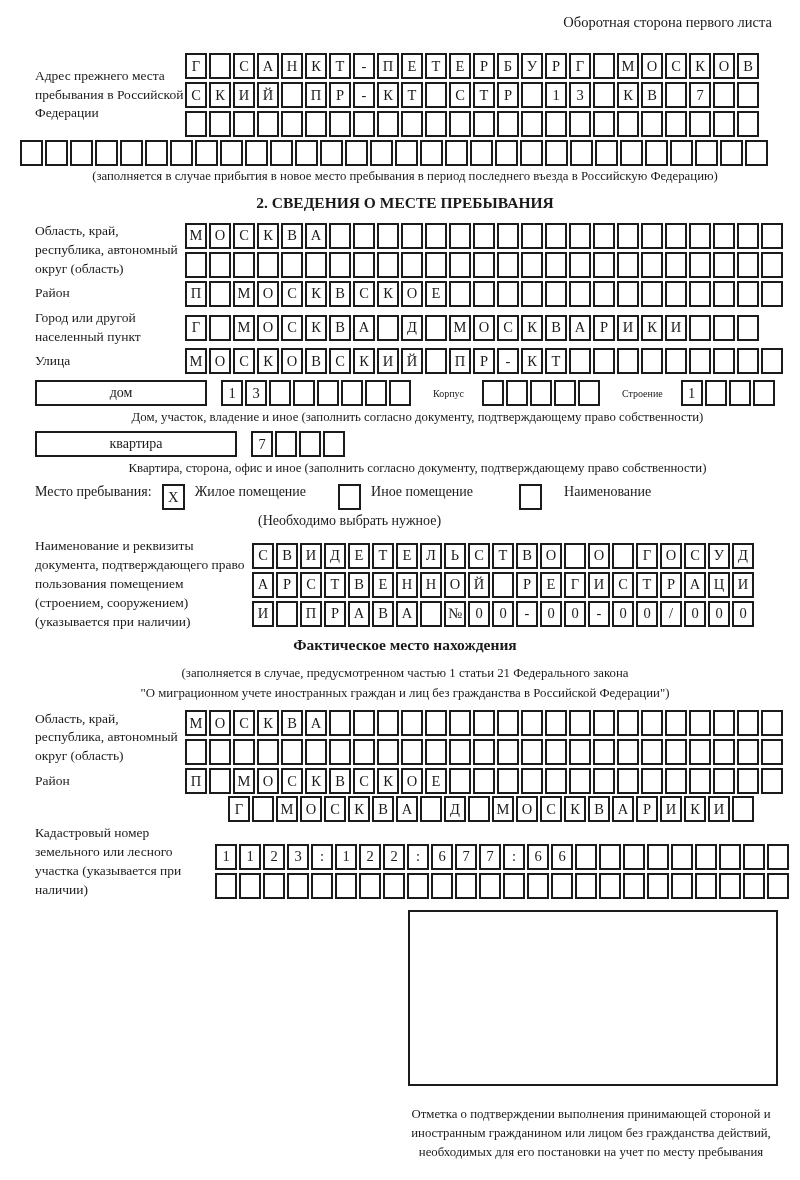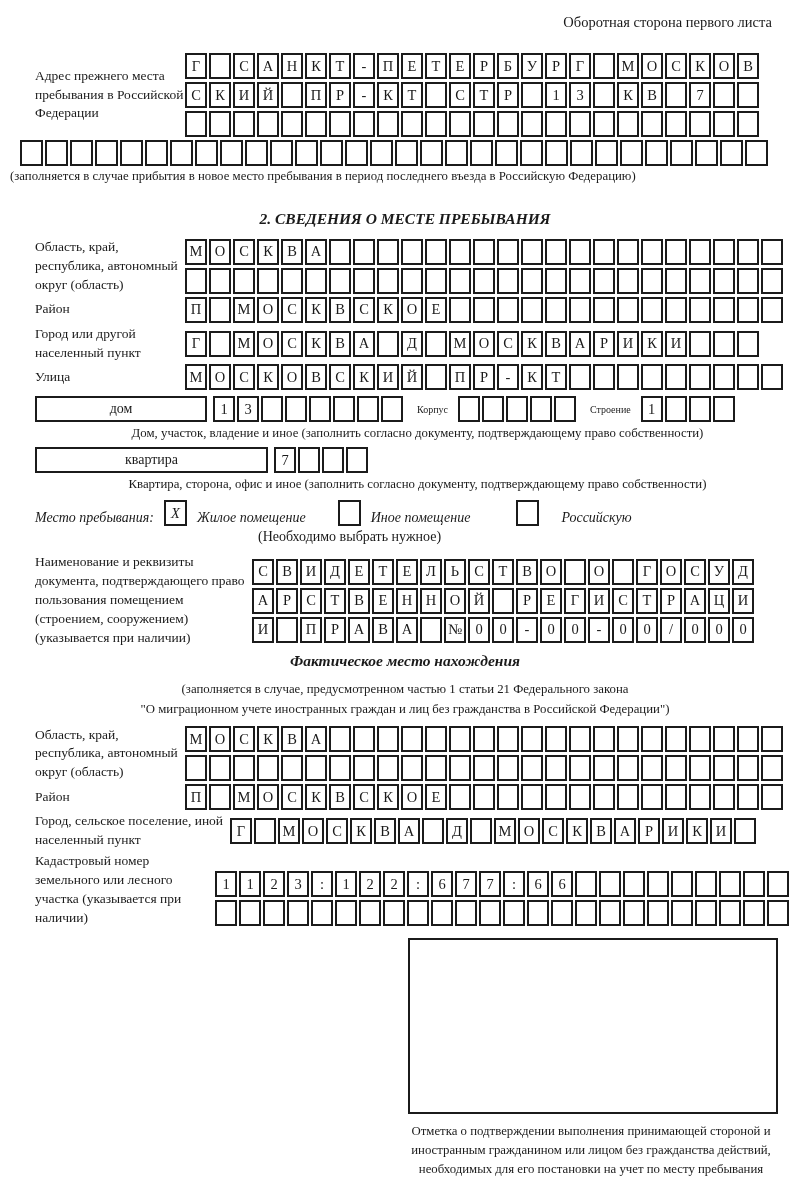--- a/index.html
+++ b/index.html
@@ -32,52 +32,52 @@
     border:2px solid #1b1b1b;
     display:inline-flex; align-items:center; justify-content:center;
     font-size:14.5px; font-weight:400;
     background:#fff;
   }
   .cells-row.big .cell { width:23px; }
 
   .full-row { padding:0 46px 0 0; margin:3px 0 3px 10px; }
   .full-row .cells-row { justify-content:space-between; }
 
-  .caption { font-size:12.8px; margin:3px 0 6px 0; }
+  .caption { font-size:12.8px; text-align:center; margin:3px 0 6px 0; }
   .caption.left { text-align:center; padding-left:25px; margin:4px 0 6px 0; }
 
-  .sec-title { text-align:center; font-weight:bold; font-size:15.5px; margin:26px 0 10px 0;font-style:italic; }
+  .sec-title { text-align:center; font-weight:bold; font-size:15.5px; margin:10px 0 10px 0; }
 
   
-  .inline-row { display:flex; align-items:center; padding-left:25px; margin:6px 0 2px 0; gap:2px; }
+  .inline-row { display:flex; align-items:center; padding-left:25px; margin:6px 0 2px 0; gap:10px; }
   .wide-box {
     border:2px solid #1b1b1b; height:26px;
     display:flex; align-items:center; justify-content:center;
     font-size:14px;
   }
   .wide-box.dom { width:172px; margin-right:4px; }
-  .wide-box.kv  { width:233px; margin-right:4px; }
+  .wide-box.kv  { width:202px; margin-right:4px; }
   .inline-lbl { font-size:10px; padding:0 8px 0 12px; }
 
   
-  .mesto-row { display:flex; align-items:flex-end; padding-left:25px; margin:8px 0 2px 0; font-size:14px;font-style:italic; }
+  .mesto-row { display:flex; align-items:flex-start; padding-left:25px; margin:8px 0 2px 0; font-size:14px; }
   .chk {
     width:23px; height:26px; border:2px solid #1b1b1b; flex:0 0 auto;
     display:inline-flex; align-items:center; justify-content:center;
     font-size:14.5px;
   }
   .mesto-row .opt-lbl { padding:0 10px; }
   .mesto-caption { font-size:14px; margin:3px 0 8px 0; padding-left:248px; }
 
   .fact-caption { font-size:12.8px; text-align:center; line-height:1.55; margin-bottom:6px; }
 
   
   .stamp-wrap { margin:10px 0 0 390px; width:382px; }
   .stamp-box { width:370px; height:176px; border:2px solid #1b1b1b; margin-left:8px; }
-  .stamp-caption { font-size:12.8px; text-align:center; line-height:1.5; margin-top:8px; }
+  .stamp-caption { font-size:12.8px; text-align:center; line-height:1.5; margin-top:19px; }
   .mt4 { margin-top:4px; }
 </style>
 </head>
 <body>
 
 <div class="page">
 
   <div class="header-note">Оборотная сторона первого листа</div>
 
   <div class="field">
@@ -403,21 +403,21 @@
   <div class="mesto-row">
     <span>Место пребывания:</span>
     <span style="width:10px"></span>
     <span class="chk">X</span>
     <span class="opt-lbl">Жилое помещение</span>
     <span style="width:22px"></span>
     <span class="chk"></span>
     <span class="opt-lbl">Иное помещение</span>
     <span style="width:36px"></span>
     <span class="chk"></span>
-    <span class="opt-lbl" style="padding-left:22px">Российскую</span>
+    <span class="opt-lbl" style="padding-left:22px">Наименование</span>
   </div>
   <div class="mesto-caption">(Необходимо выбрать нужное)</div>
 
   <div class="field">
     <div class="flabel wide">Наименование и реквизиты документа, подтверждающего право пользования помещением (строением, сооружением) (указывается при наличии)</div>
     <div class="rows">
       <div class="cells-row">
           <span class="cell">С</span>
           <span class="cell">В</span>
           <span class="cell">И</span>
@@ -582,21 +582,20 @@
           <span class="cell"></span>
           <span class="cell"></span>
           <span class="cell"></span>
           <span class="cell"></span>
           <span class="cell"></span>
         </div>
     </div>
   </div>
 
   <div class="field">
-    <div class="flabel wide" style="width:195px">Город, сельское поселение, иной населенный пункт</div>
     <div class="rows">
       <div class="cells-row">
           <span class="cell">Г</span>
           <span class="cell"></span>
           <span class="cell">М</span>
           <span class="cell">О</span>
           <span class="cell">С</span>
           <span class="cell">К</span>
           <span class="cell">В</span>
           <span class="cell">А</span>

